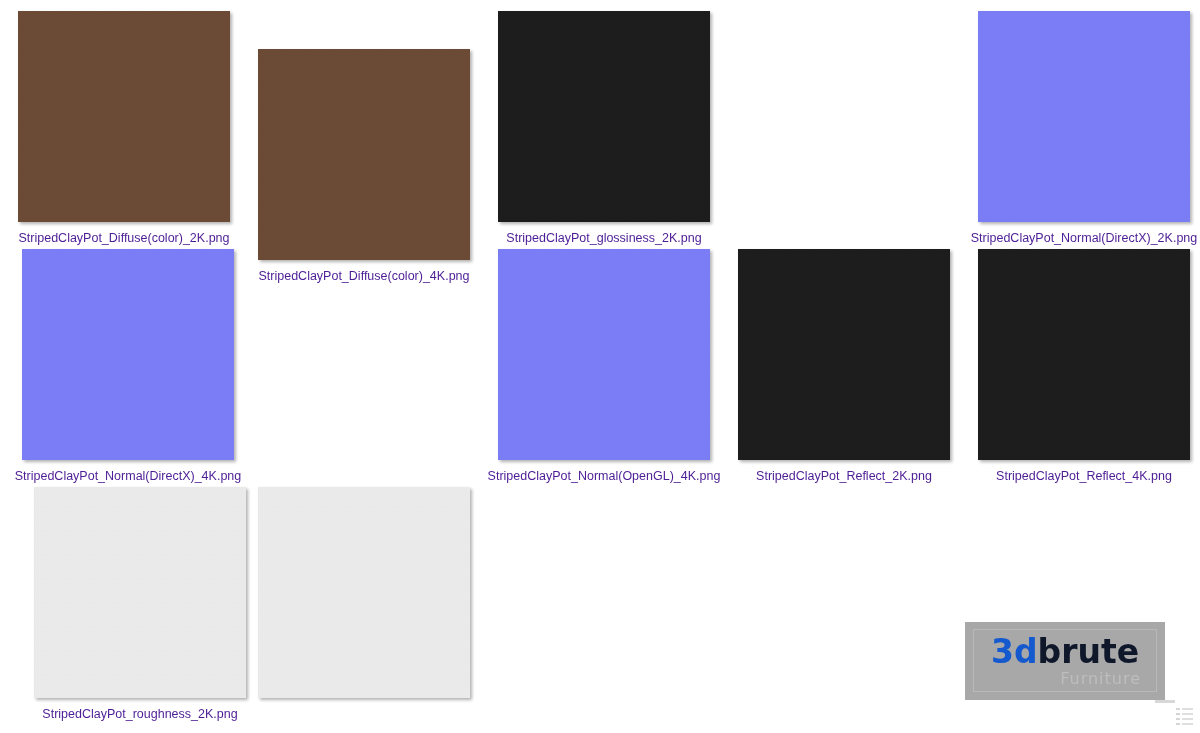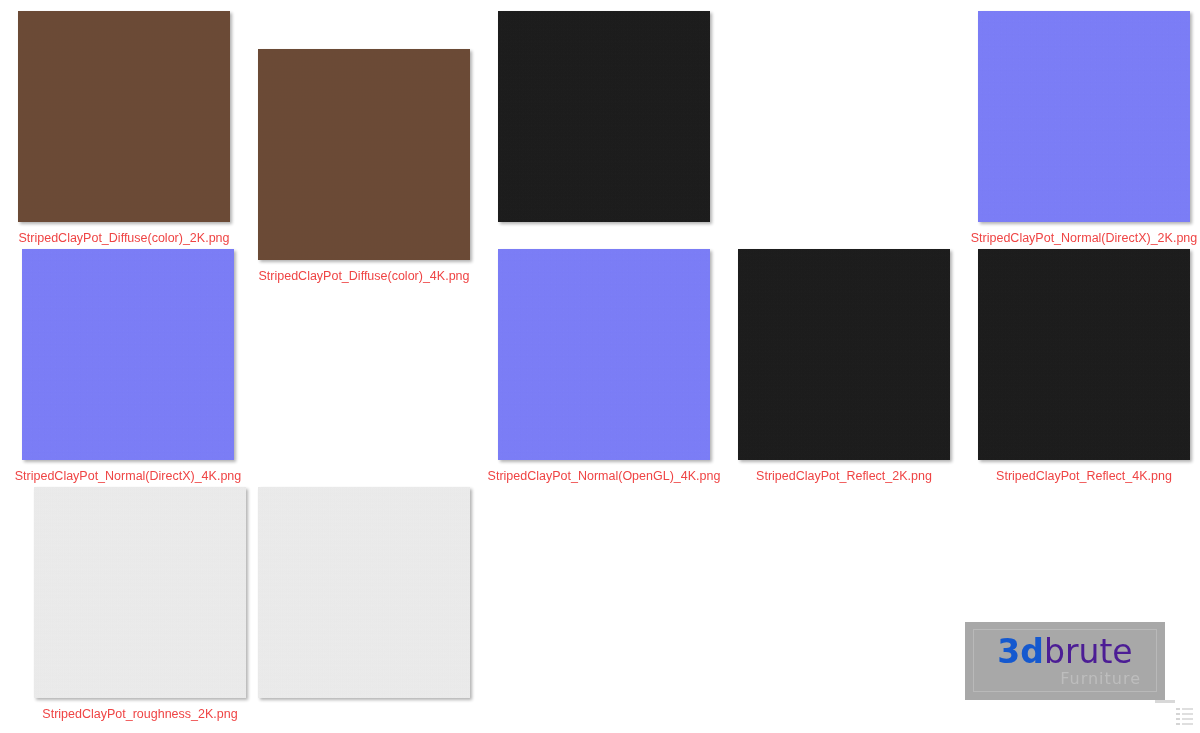--- a/index.html
+++ b/index.html
@@ -55,21 +55,21 @@
     background-image:
       repeating-linear-gradient(0deg, rgba(255,255,255,0.014) 0px, rgba(0,0,0,0.014) 1px, rgba(255,255,255,0.012) 2px, rgba(0,0,0,0.010) 3px),
       repeating-linear-gradient(90deg, rgba(255,255,255,0.014) 0px, rgba(0,0,0,0.014) 1px, rgba(255,255,255,0.012) 2px, rgba(0,0,0,0.010) 3px);
     pointer-events: none;
   }
   .thumb.flat::after { opacity: 0.35; }
 
   .caption {
     text-align: center;
     font-size: 12.5px;
-    color: #ef4444;
+    color: #4c1d95;
     line-height: 16px;
     padding-top: 8px;
     white-space: nowrap;
     font-family: "Liberation Sans", sans-serif;
   }
 
   
   #watermark {
     position: absolute;
     left: 965px;
@@ -98,22 +98,22 @@
     letter-spacing: 0px;
     font-family: "DejaVu Sans", sans-serif;
     line-height: 36px;
   }
   #watermark .wm-3d {
     color: #1559cf;
     font-weight: bold;
     margin-top: 28px;
   }
   #watermark .wm-brute {
-    color: #4c1d95;
-    font-weight: normal;
+    color: #0f172a;
+    font-weight: bold;
   }
   #watermark .wm-sub {
     position: absolute;
     right: 24px;
     top: 47px;
     font-size: 16px;
     color: #bdbdbd;
     font-family: "DejaVu Sans", sans-serif;
     letter-spacing: 1px;
   }
@@ -164,20 +164,21 @@
     <div class="cell" style="left: 244px; top: 0px; margin-top: 38px;">
       <div class="thumb-wrap">
         <div class="thumb flat" style="background: rgb(107, 74, 54);"></div>
       </div>
       <div class="caption">StripedClayPot_Diffuse(color)_4K.png</div>
     </div>
     <div class="cell" style="left: 484px; top: 0px;">
       <div class="thumb-wrap">
         <div class="thumb" style="background: rgb(26, 26, 26);"></div>
       </div>
+      <div class="caption">StripedClayPot_glossiness_2K.png</div>
     </div>
     <div class="cell" style="left: 964px; top: 0px;">
       <div class="thumb-wrap">
         <div class="thumb" style="background: rgb(123, 125, 249);"></div>
       </div>
       <div class="caption">StripedClayPot_Normal(DirectX)_2K.png</div>
     </div>
     <div class="cell" style="left: 8px; top: 238px;">
       <div class="thumb-wrap">
         <div class="thumb" style="background: rgb(123, 125, 249);"></div>

